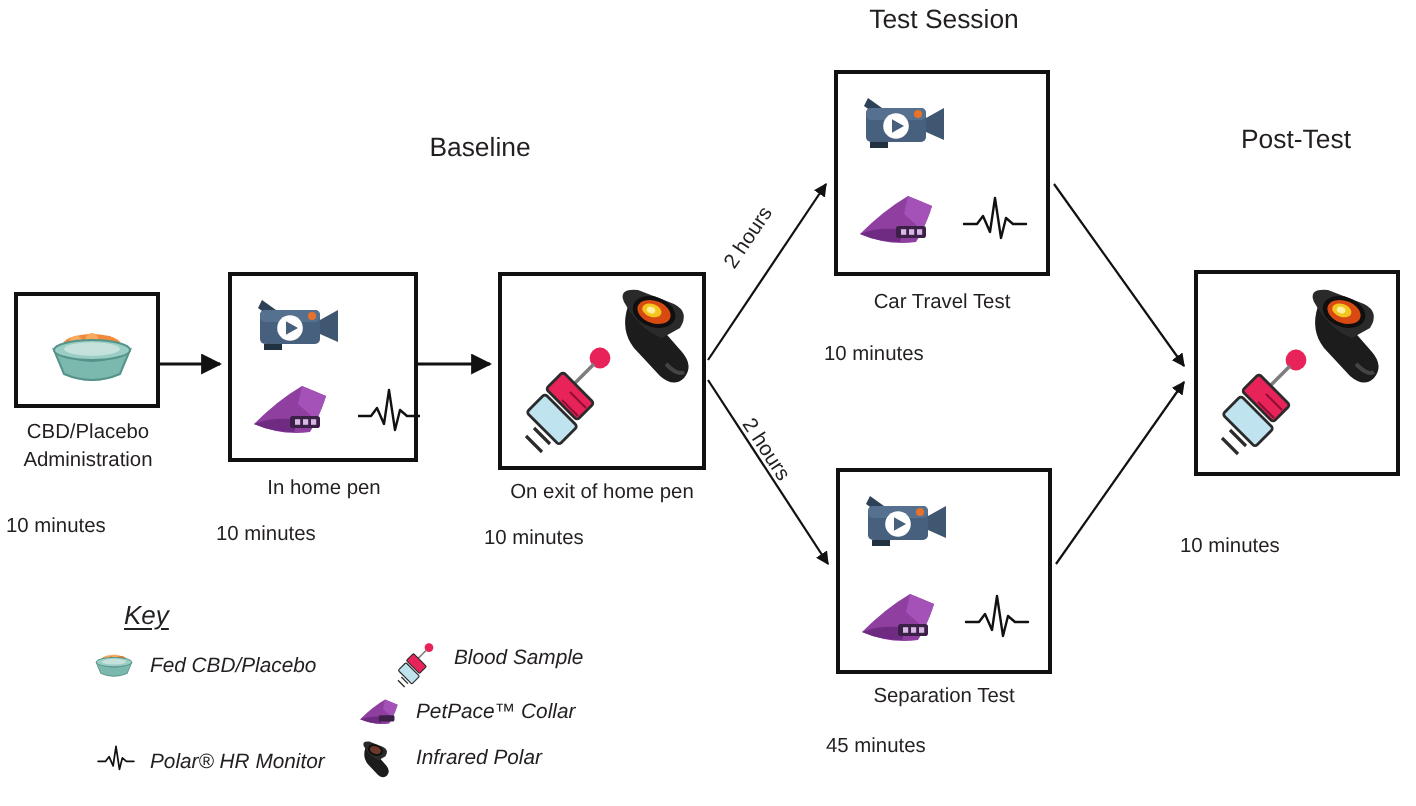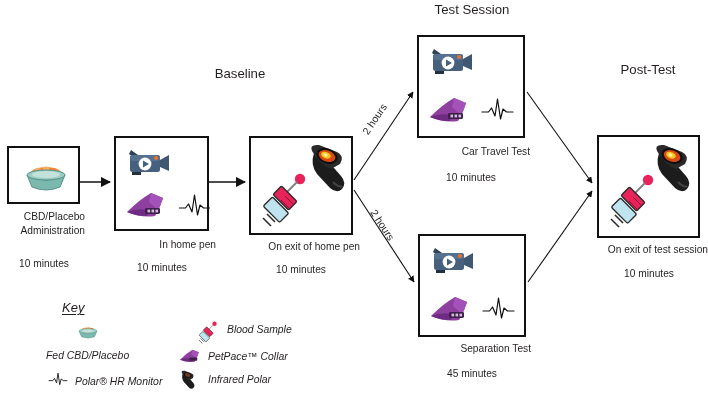--- a/index.html
+++ b/index.html
@@ -5,23 +5,23 @@
   html,body{margin:0;padding:0;}
   body{
     width:708px;height:403px;background:#ffffff;
     font-family:"Liberation Sans",sans-serif;
     color:#231f20;overflow:hidden;position:relative;
   }
   #canvas{position:absolute;left:0;top:0;width:708px;height:403px;}
   .svg-layer{position:absolute;left:0;top:0;width:708px;height:403px;pointer-events:none;}
 
   .node{position:absolute;box-sizing:border-box;background:#fff;border:2.4px solid #111;}
-  .caption{position:absolute;text-align:right;font-size:10.2px;line-height:13.5px;color:#231f20;white-space:nowrap;}
+  .caption{position:absolute;text-align:center;font-size:10.2px;line-height:13.5px;color:#231f20;white-space:nowrap;}
   .caption.wrap{white-space:normal;}
-  .duration{position:absolute;text-align:center;font-size:10.2px;color:#231f20;white-space:nowrap;}
+  .duration{position:absolute;text-align:left;font-size:10.2px;color:#231f20;white-space:nowrap;}
   .phase-title{position:absolute;text-align:center;font-size:13.2px;color:#231f20;white-space:nowrap;}
 
   .ic{position:absolute;}
 
   
   #key{position:absolute;left:46px;top:300px;width:270px;height:100px;font-style:italic;}
   .key-title{position:absolute;left:16px;top:0px;font-size:13px;color:#231f20;
     text-decoration:underline;text-underline-offset:2px;}
   .key-row{position:absolute;display:flex;align-items:center;gap:7px;font-size:10.4px;color:#231f20;white-space:nowrap;}
   .key-ico{position:relative;width:22px;height:19px;flex:none;}
@@ -198,30 +198,29 @@
       <path d="M39 3.5 L42 9.4 L36 9.4 Z" fill="#e8235a"></path>
       <line x1="24" y1="24" x2="36" y2="12" stroke="#7d7d7d" stroke-width="1.8"></line>
       <rect x="13" y="22" width="22" height="12" rx="1.5" transform="rotate(45 24 28)" fill="#e8235a" stroke="#2b2b2b" stroke-width="1.4"></rect>
       <rect x="4" y="33" width="23" height="13" rx="1.5" transform="rotate(45 15 39)" fill="#bfe4f0" stroke="#2b2b2b" stroke-width="1.4"></rect>
       <line x1="6" y1="44" x2="14" y2="52" stroke="#2b2b2b" stroke-width="1.6"></line>
       <line x1="2" y1="48" x2="10" y2="56" stroke="#2b2b2b" stroke-width="1.6"></line>
       <line x1="20" y1="30" x2="28" y2="38" stroke="#8d0f33" stroke-width="1"></line>
       <line x1="24" y1="26" x2="32" y2="34" stroke="#8d0f33" stroke-width="1"></line>
     </svg>
   </div>
-  <div class="caption" style="left:590px;top:243px;width:118px;">On exit of test session</div>
   <div class="duration" style="left:590px;top:268px;width:118px;">10 minutes</div>
 
   <div class="arrow-label" style="left:365px;top:128px;transform:rotate(-56deg);">2 hours</div>
   <div class="arrow-label" style="left:373px;top:205px;transform:rotate(57deg);">2 hours</div>
 
   <div id="key">
     <div class="key-title">Key</div>
 
-    <div class="key-row" style="left:0px;top:24px;flex-direction:column;">
+    <div class="key-row" style="left:0px;top:24px;">
       <span class="key-ico">
         <svg width="22" height="16" viewBox="0 0 46 34">
           <ellipse cx="23" cy="13" rx="14" ry="5.5" fill="#f08a3c"></ellipse>
           <circle cx="16" cy="11" r="3" fill="#f8ab5d"></circle>
           <circle cx="24" cy="10" r="3" fill="#f8ab5d"></circle>
           <circle cx="31" cy="11.5" r="3" fill="#e2752c"></circle>
           <path d="M4 15 Q23 26 42 15 L37 27 Q23 33 9 27 Z" fill="#7bb8ad" stroke="#55938a" stroke-width="1"></path>
           <ellipse cx="23" cy="15" rx="19" ry="5" fill="#9acdc3" stroke="#55938a" stroke-width="1"></ellipse>
           <ellipse cx="23" cy="14.5" rx="13" ry="3" fill="#e8f3f0" opacity="0.55"></ellipse>
         </svg>

